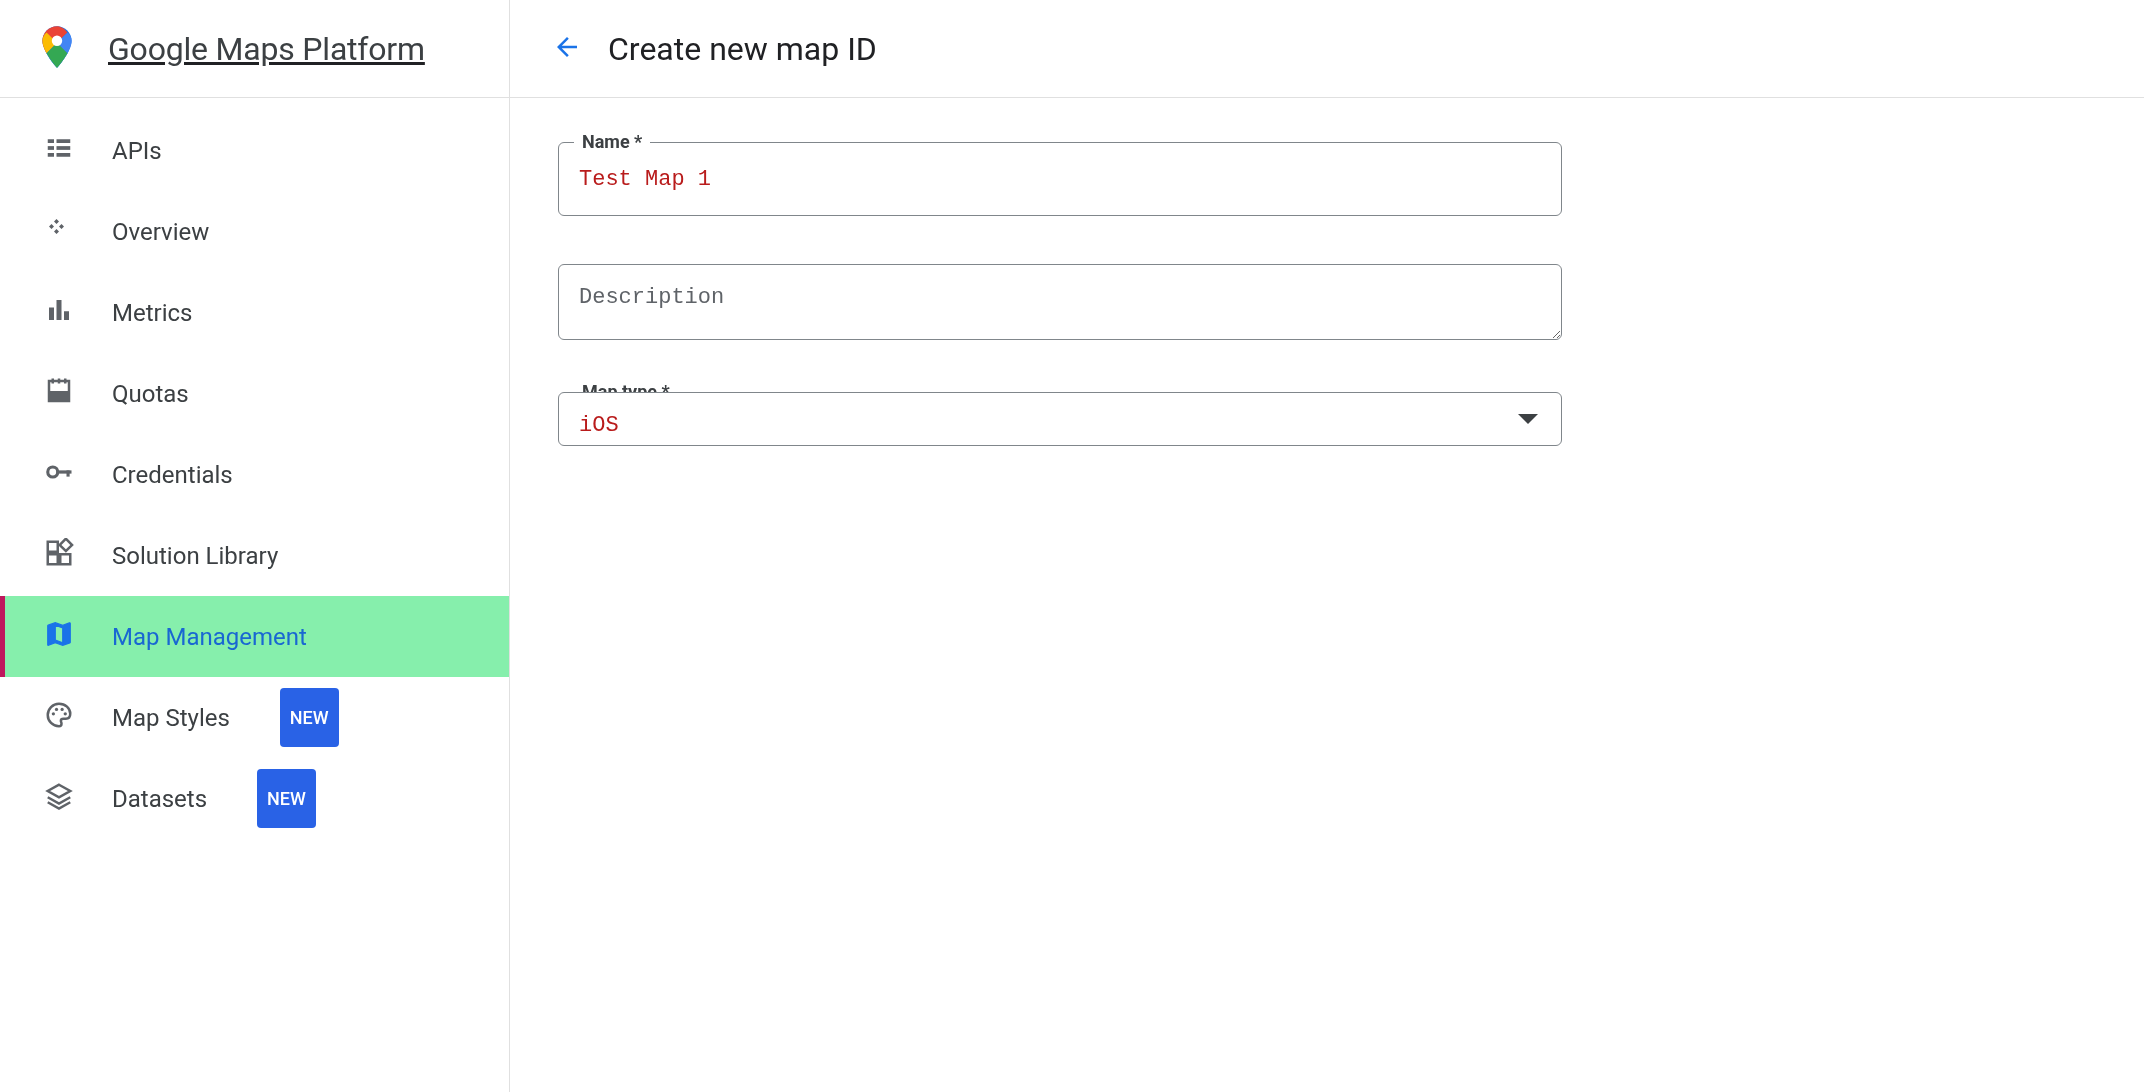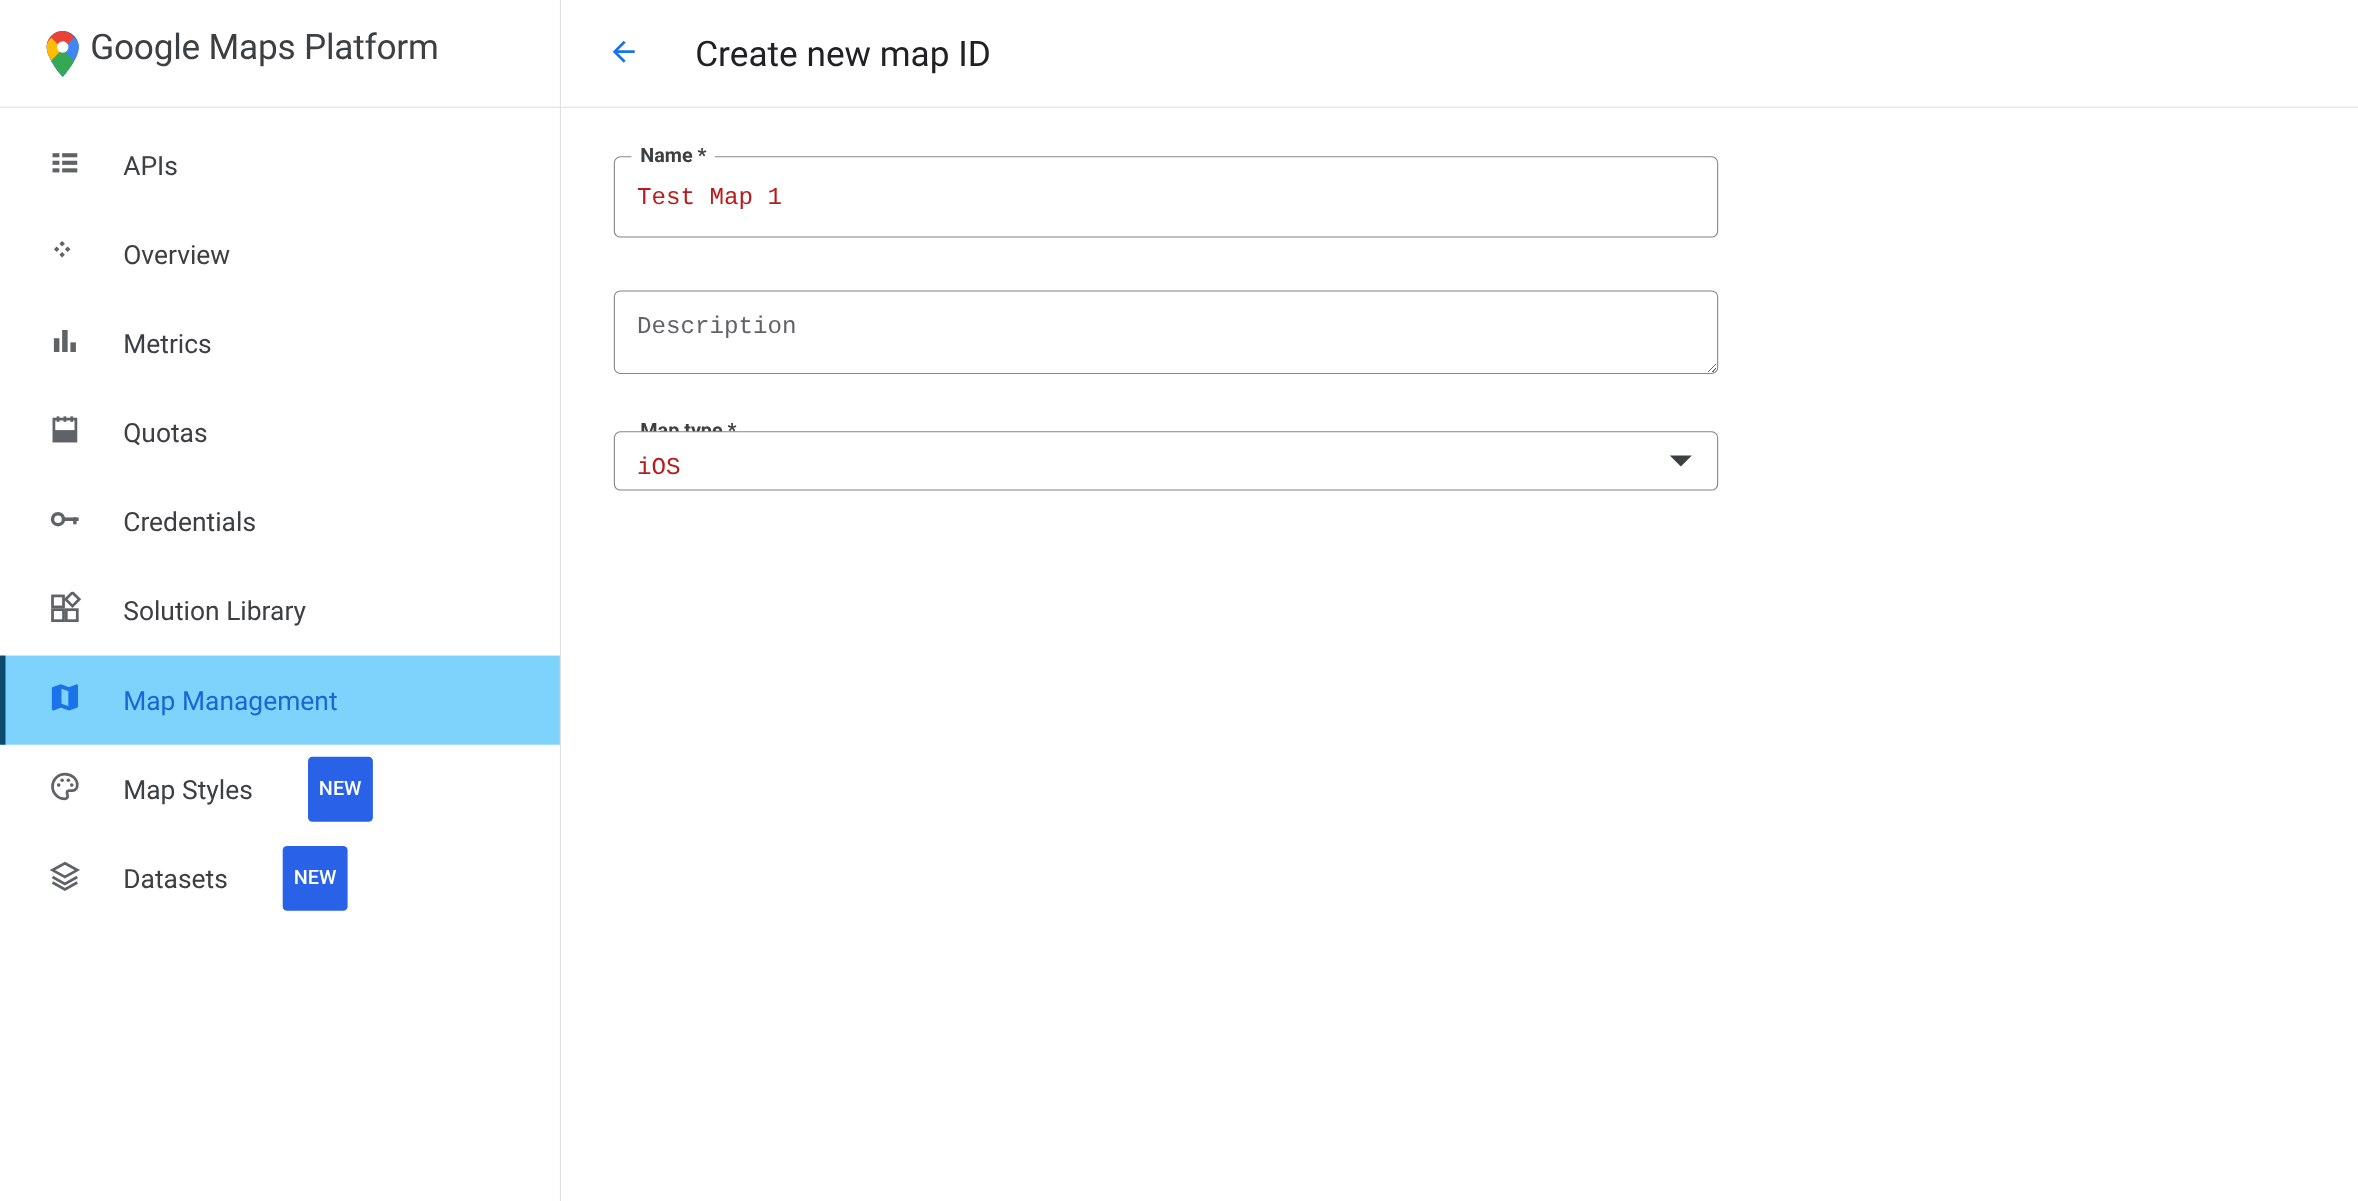--- a/index.html
+++ b/index.html
@@ -22,23 +22,26 @@
     }
     
     .sidebar {
       width: 510px;
       border-right: 1px solid #e0e0e0;
       display: flex;
       flex-direction: column;
     }
     .sidebar-header {
       display: flex;
+      align-items: center;
+      gap: 26px;
       padding: 24px 32px;
       height: 98px;
       border-bottom: 1px solid #e0e0e0;
+      text-decoration: underline;
     }
     .logo {
       width: 50px;
       height: 50px;
       flex-shrink: 0;
     }
     .product-name {
       font-size: 32px;
       font-weight: 400;
       color: #3c4043;
@@ -52,23 +55,23 @@
       display: flex;
       align-items: center;
       gap: 38px;
       padding: 24px 44px;
       height: 81px;
       cursor: pointer;
       font-size: 24px;
       color: #3c4043;
     }
     .nav-item.active {
-      background: #7dd3fc;
+      background: #86efac;
       color: #1967d2;
-      border-left: 5px solid #0c4a6e;
+      border-left: 5px solid #be185d;
       padding-left: 39px;
     }
     .nav-item.active .nav-icon {
       fill: #1a73e8;
       stroke: #1a73e8;
     }
     .nav-icon {
       width: 30px;
       height: 30px;
       fill: #5f6368;
@@ -86,21 +89,21 @@
     
     .main {
       flex: 1;
       display: flex;
       flex-direction: column;
     }
     .main-header {
       height: 98px;
       display: flex;
       align-items: center;
-      gap: 40px;
+      gap: 16px;
       padding: 0 32px;
       border-bottom: 1px solid #e0e0e0;
     }
     .back-button {
       background: none;
       border: none;
       cursor: pointer;
       padding: 10px;
       border-radius: 50%;
       display: flex;

